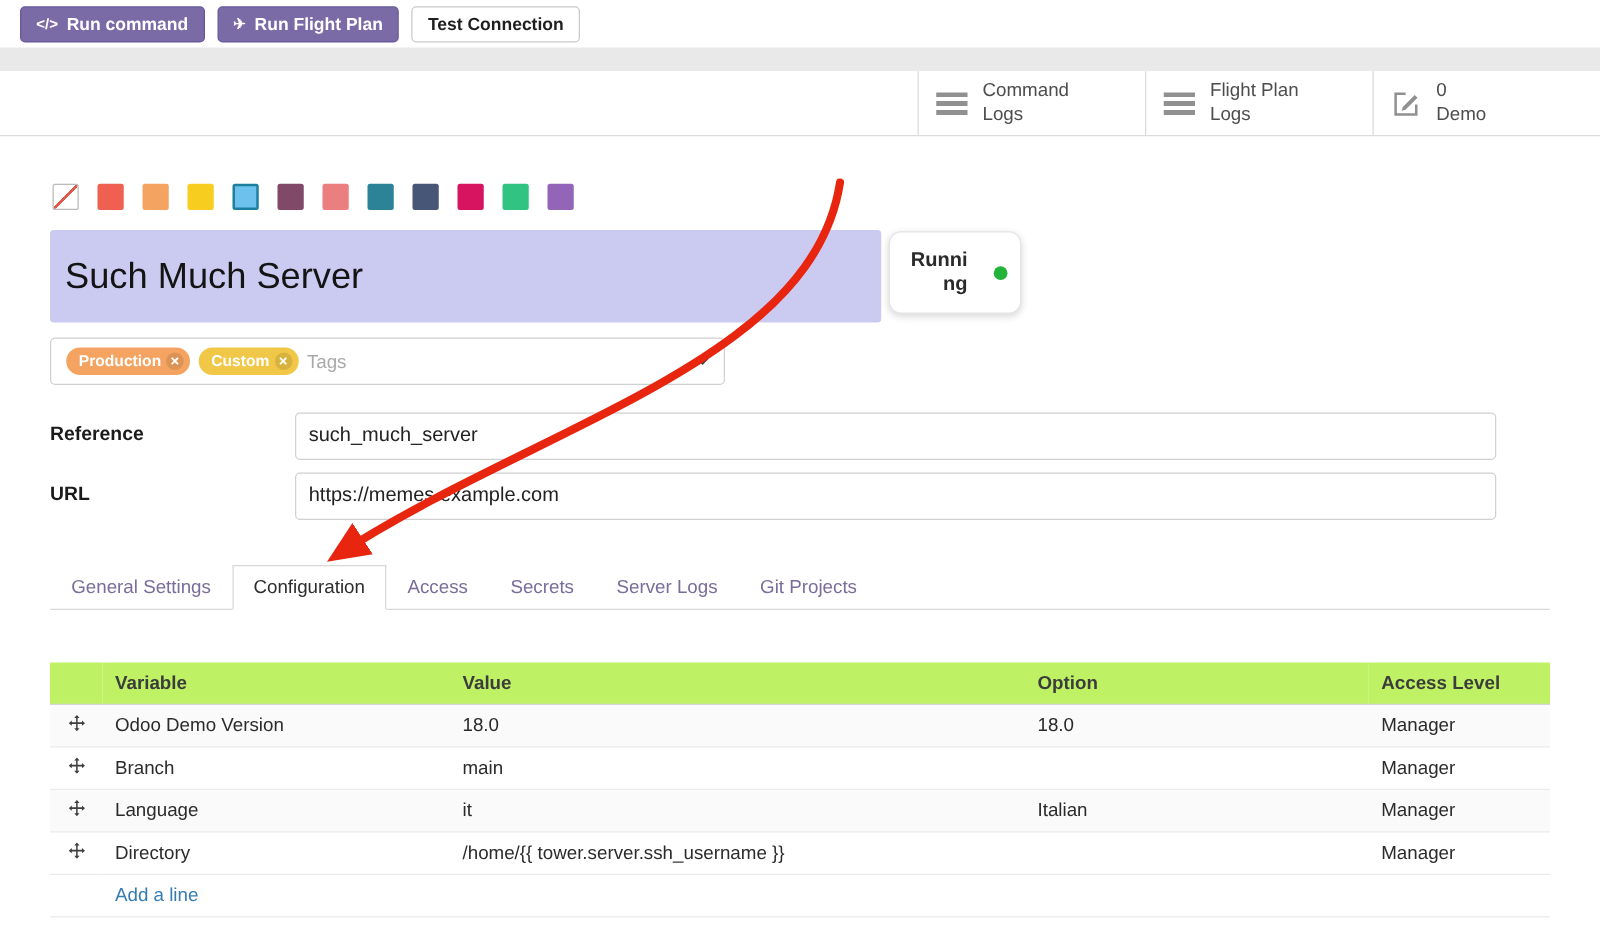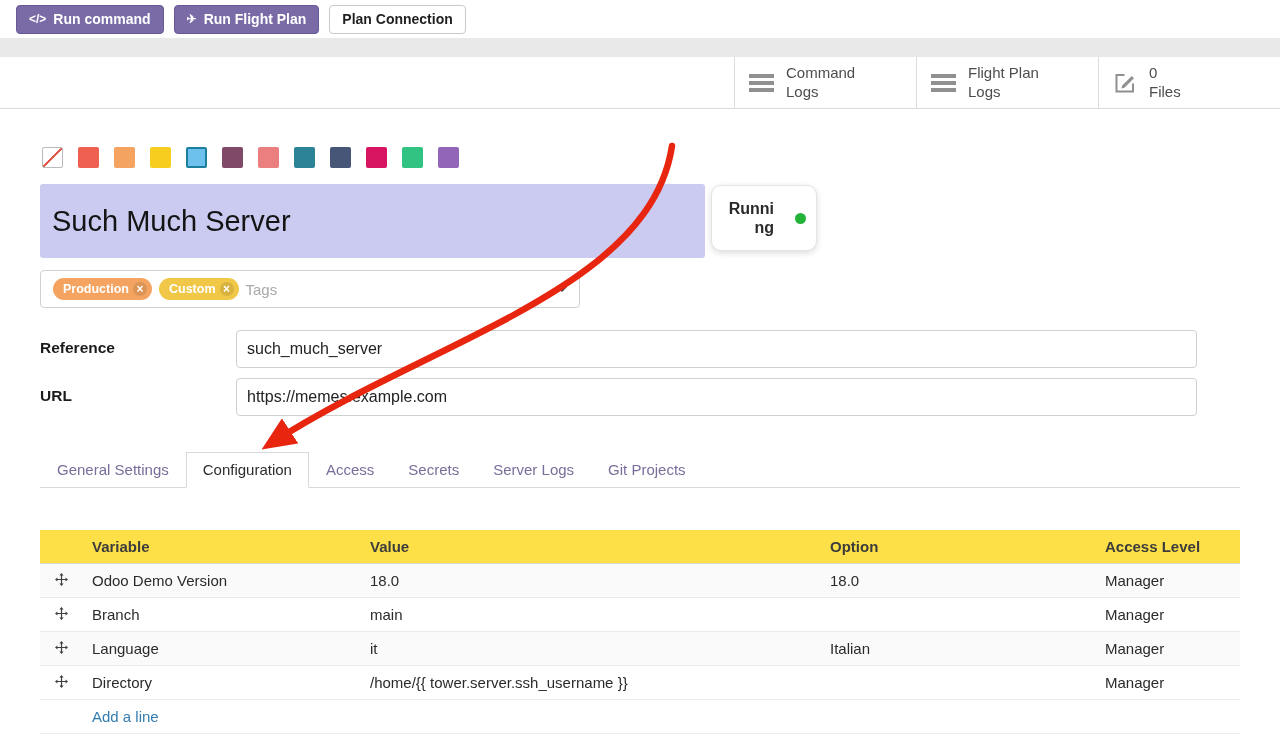--- a/index.html
+++ b/index.html
@@ -66,21 +66,21 @@
 
   
   .tabs { margin-top:36px; width:1200px; display:flex; border-bottom:1px solid #d8d8d8; }
   .tab { padding:8px 16px 9px; font-size:15px; color:var(--tab-link); cursor:pointer;
          border:1px solid transparent; margin-bottom:-1px; white-space:nowrap; }
   .tab.active { color:#2d2d2d; background:#fff; border-color:#d8d8d8 #d8d8d8 #fff; }
 
   
   .table-wrap { margin-top:42px; width:1200px; }
   table { width:100%; border-collapse:collapse; font-size:15px; }
-  thead th { background:#fde047; text-align:left; font-weight:bold; color:#3c3c3c;
+  thead th { background:#bef264; text-align:left; font-weight:bold; color:#3c3c3c;
              padding:8px 10px; border-bottom:1px solid #d5d5d5; }
   tbody td { padding:8px 10px; border-bottom:1px solid #ebebeb; color:#2b2b2b; }
   tbody tr:nth-child(odd) { background:#fafafa; }
   tbody tr.addline-row { background:#fff; }
   .handle-cell { text-align:center; padding:6px 0; cursor:move; }
   .addline-link { color:var(--link); cursor:pointer; font-size:15px; }
 
   
   .annotation-arrow { position:absolute; left:0; top:0; width:1280px; height:742px;
                       pointer-events:none; z-index:40; }
@@ -93,21 +93,21 @@
   <header class="topbar">
     <button class="btn btn-primary">
       <span class="ic">&lt;/&gt;</span>
       <span>Run command</span>
     </button>
     <button class="btn btn-primary">
       <span class="ic">✈</span>
       <span>Run Flight Plan</span>
     </button>
     <button class="btn btn-plain">
-      <span>Plan Connection</span>
+      <span>Test Connection</span>
     </button>
   </header>
 
   <div class="gray-band"></div>
 
   <div class="stat-row">
     <div class="stat-btn">
       <span class="menu-icon"></span>
       <span class="stat-label">
         <span style="display:block">Command</span>
@@ -123,21 +123,21 @@
     </div>
     <div class="stat-btn">
       <span style="flex:0 0 24px;display:inline-flex;">
         <svg width="24" height="24" viewBox="0 0 24 24">
           <path d="M20 12.5 V20.5 H3.5 V4 H11.5" fill="none" stroke="#909090" stroke-width="2"></path>
           <path d="M9.2 14.6 L18.8 5 L21 7.2 L11.4 16.8 L8.4 17.6 Z" fill="#909090"></path>
         </svg>
       </span>
       <span class="stat-label">
         <span style="display:block">0</span>
-        <span style="display:block">Files</span>
+        <span style="display:block">Demo</span>
       </span>
     </div>
   </div>
 
   <main class="content">
 
     <div class="swatches">
         <span class="swatch none" title="no-color" style="background: rgb(255, 255, 255);"></span>
         <span class="swatch" title="red" style="background: rgb(240, 96, 80);"></span>
         <span class="swatch" title="orange" style="background: rgb(244, 164, 96);"></span>

